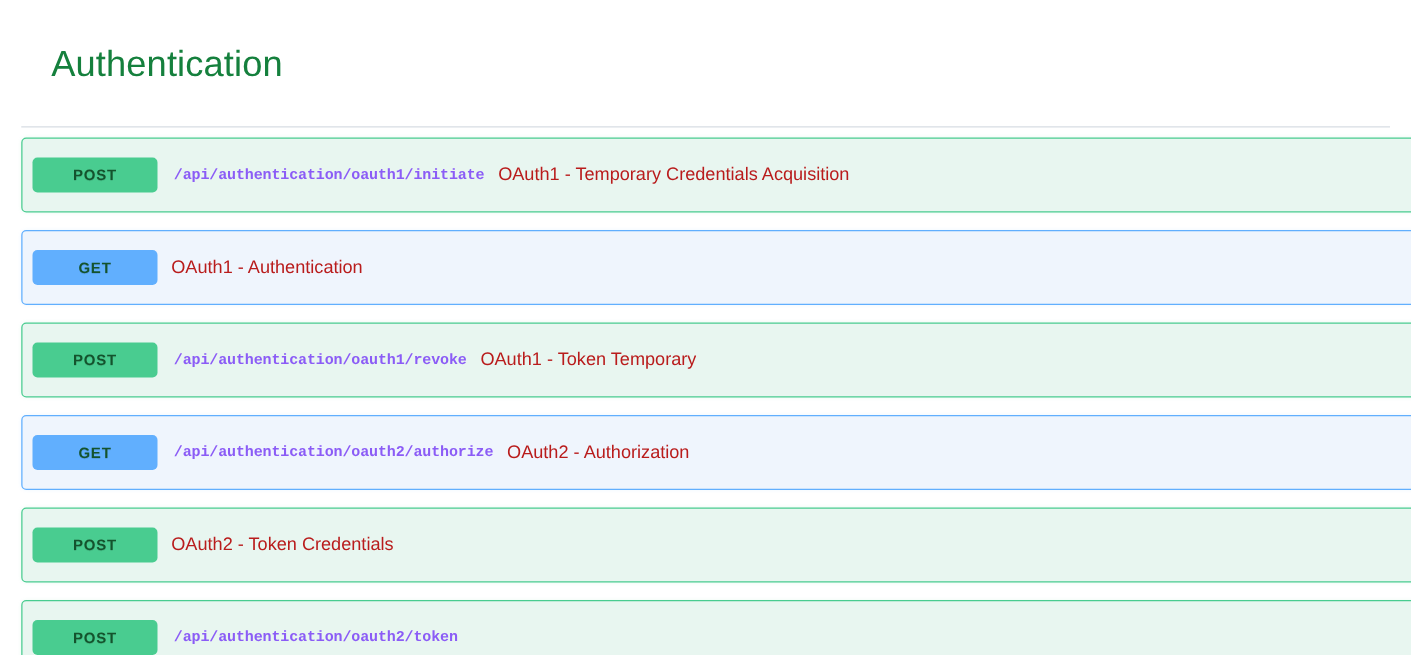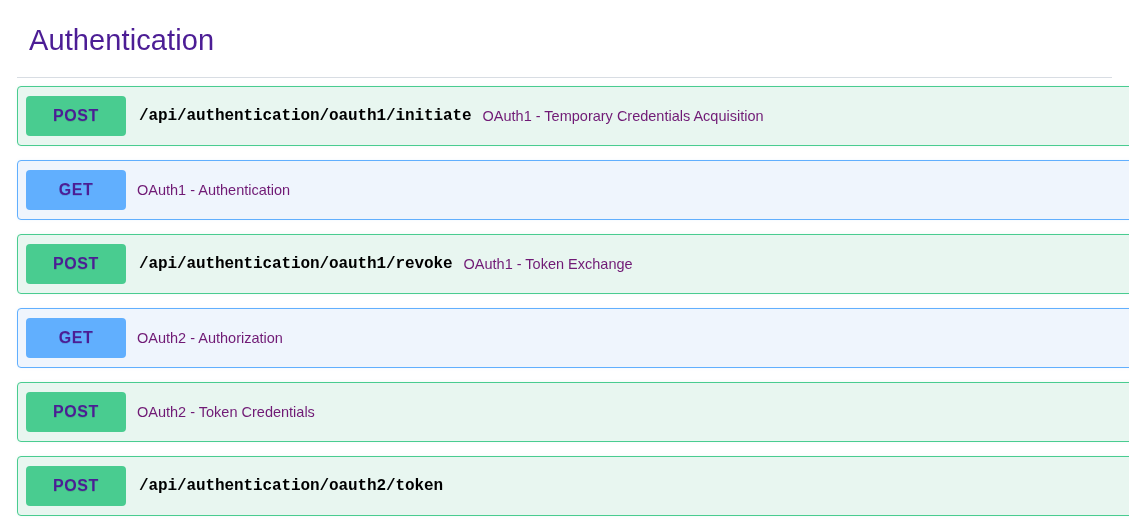--- a/index.html
+++ b/index.html
@@ -22,24 +22,24 @@
   
   .tag-section { padding: 0; }
   .tag-header {
     padding: 22px 0 10px 29px;
     margin: 0 0 0 0;
   }
   .tag-title {
     font-family: "Liberation Sans", sans-serif;
     font-size: 29px;
     font-weight: 400;
-    color: #4c1d95;
+    color: #15803d;
     line-height: 36px;
     letter-spacing: 0.1px;
-    margin: 0;
+    margin: 12px;
   }
   .tag-divider {
     height: 1px;
     background: #d8dde3;
     margin: 9px 17px 0 17px;
   }
 
   
   .op-list {
     margin: 0;
@@ -64,52 +64,52 @@
   }
   .operation.get {
     background: #eff5fd;
     border-color: #61affe;
     box-shadow: 0 0 3px rgba(97,175,254,0.10);
   }
 
   .op-method {
     flex: 0 0 auto;
     width: 100px;
-    height: 40px;
+    height: 28px;
     margin-left: 8px;
     border-radius: 4px;
     display: flex;
     align-items: center;
     justify-content: center;
     font-family: "Liberation Sans", sans-serif;
-    font-size: 16px;
+    font-size: 12px;
     font-weight: 700;
-    color: #4c1d95;
+    color: #14532d;
     letter-spacing: 0.6px;
     text-shadow: 0 1px 0 rgba(0,0,0,0.10);
   }
   .operation.post .op-method { background: #49cc90; }
   .operation.get  .op-method { background: #61affe; }
 
   .op-path {
     margin-left: 13px;
     font-family: "Liberation Mono", monospace;
-    font-size: 16px;
+    font-size: 12px;
     font-weight: 700;
-    color: #000000;
+    color: #8b5cf6;
     white-space: nowrap;
     letter-spacing: -0.1px;
   }
 
   .op-summary {
     margin-left: 11px;
     font-family: "Liberation Sans", sans-serif;
     font-size: 14.5px;
     font-weight: 400;
-    color: #701a75;
+    color: #b91c1c;
     white-space: nowrap;
     overflow: hidden;
     text-align: right;
   }
 </style>
 </head>
 <body>
 
 <div class="swagger-page">
 
@@ -127,24 +127,25 @@
           <span class="op-path">/api/authentication/oauth1/initiate</span>
           <span class="op-summary">OAuth1 - Temporary Credentials Acquisition</span>
         </div>
         <div class="operation get">
           <span class="op-method">GET</span>
           <span class="op-summary">OAuth1 - Authentication</span>
         </div>
         <div class="operation post">
           <span class="op-method">POST</span>
           <span class="op-path">/api/authentication/oauth1/revoke</span>
-          <span class="op-summary">OAuth1 - Token Exchange</span>
+          <span class="op-summary">OAuth1 - Token Temporary</span>
         </div>
         <div class="operation get">
           <span class="op-method">GET</span>
+          <span class="op-path">/api/authentication/oauth2/authorize</span>
           <span class="op-summary">OAuth2 - Authorization</span>
         </div>
         <div class="operation post">
           <span class="op-method">POST</span>
           <span class="op-summary">OAuth2 - Token Credentials</span>
         </div>
         <div class="operation post">
           <span class="op-method">POST</span>
           <span class="op-path">/api/authentication/oauth2/token</span>
         </div>

